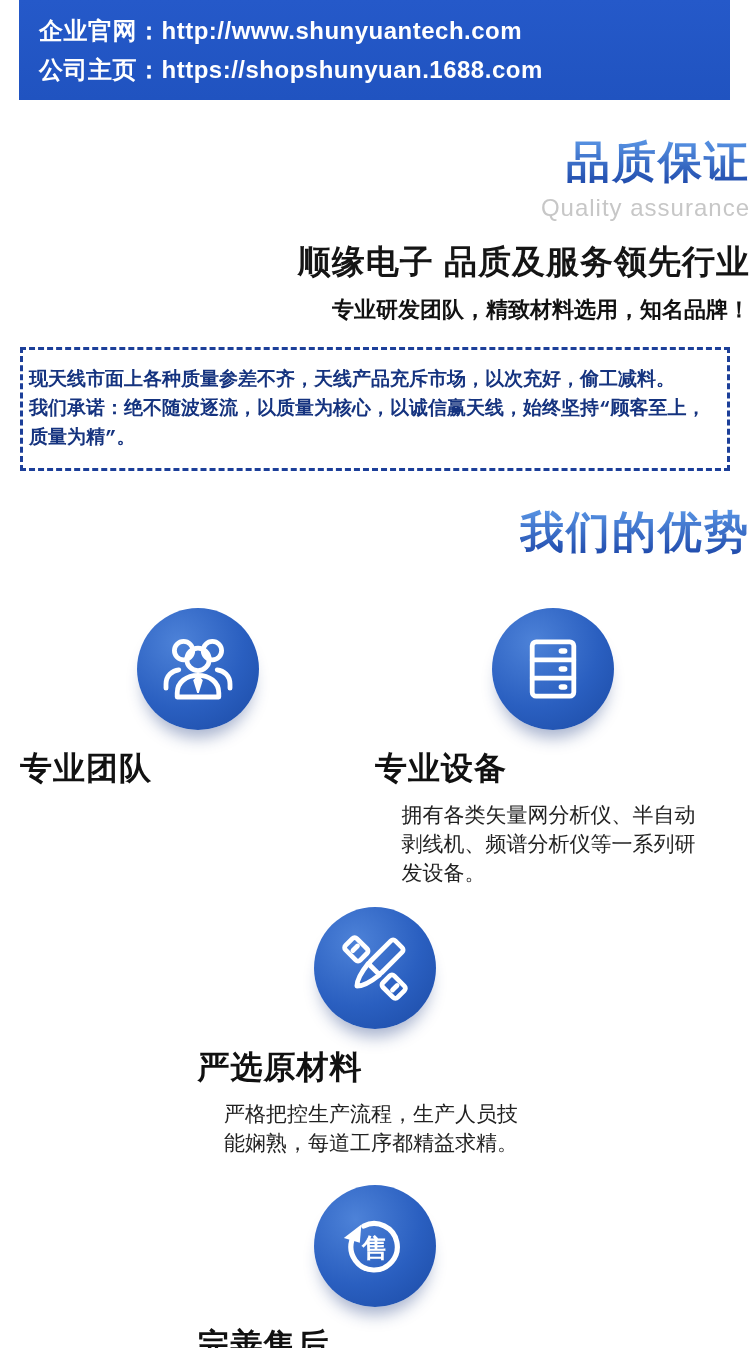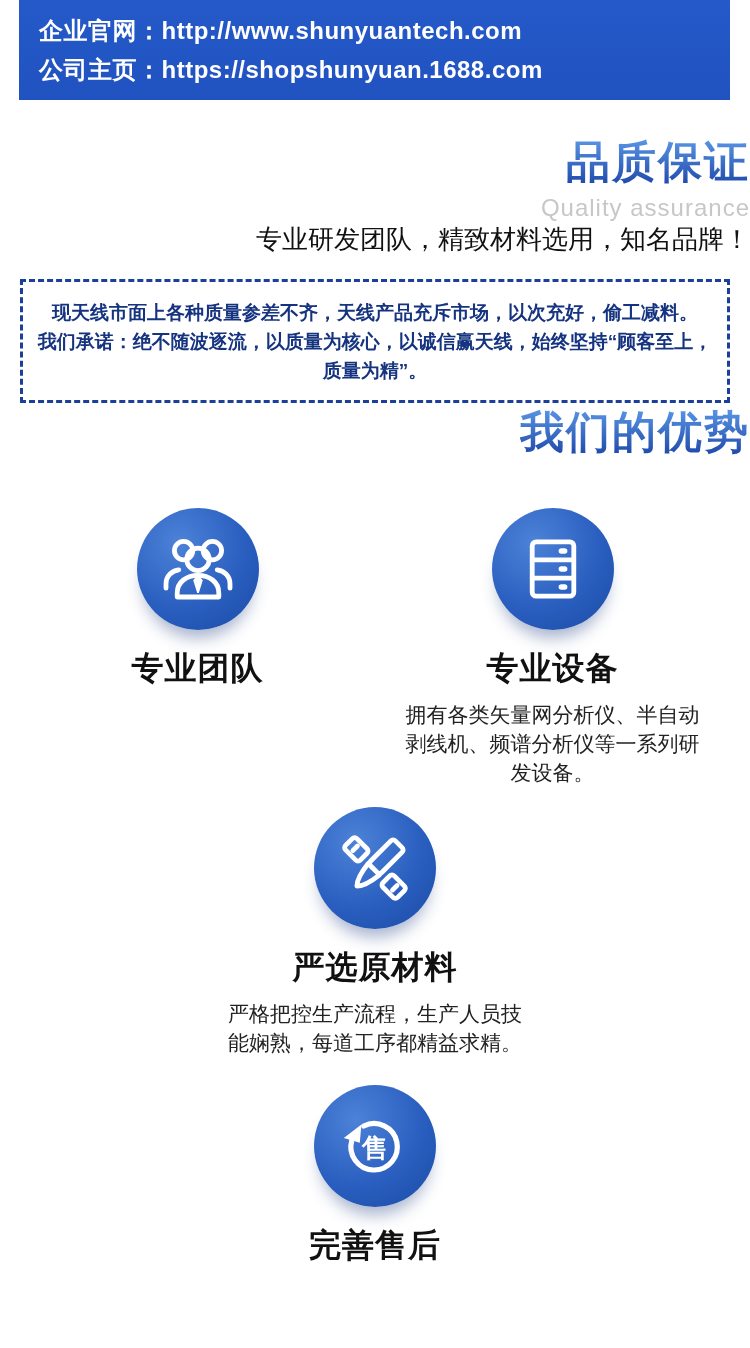--- a/index.html
+++ b/index.html
@@ -18,35 +18,35 @@
   
   .center{ text-align:right; }
   .grad-title{
     display:inline-block; font-size:44px; font-weight:bold; letter-spacing:2px;
     background:linear-gradient(180deg,#5b97e6 8%,#1c46a8 92%);
     -webkit-background-clip:text; background-clip:text; color:transparent;
   }
   .quality-title-wrap{ margin-top:33px; }
   .subtitle-en{ margin-top:2px; font-size:24px; color:#c7c7c7; letter-spacing:1px; }
   .quality-heading{ margin-top:18px; font-size:33px; font-weight:bold; color:#151515; letter-spacing:1px; }
-  .quality-subheading{ margin-top:0; font-size:26px; font-weight:normal; color:#111; }
+  .quality-subheading{ margin-top:10px; font-size:22px; font-weight:bold; color:#111; }
 
   
   .promise-box{
     margin:22px 20px 0 20px; border:3px dashed #1c3f99;
-    padding:16px 6px 15px 6px; text-align:center;
+    padding:16px 6px 15px 6px; text-align:left;font-family:Liberation Mono, monospace;
   }
   .promise-box p{ font-size:19px; font-weight:bold; color:#15337f; line-height:29px; }
 
   
-  .adv-title-wrap{ }
+  .adv-title-wrap{ margin-top:32px; }
   .adv-row{ display:flex; justify-content:center; margin-top:46px; }
   .adv-row.second{ margin-top:20px; }
   .adv-row.third{ margin-top:28px; }
-  .adv-item{ width:355px; text-align:center; }
+  .adv-item{ width:355px; text-align:left; }
   .icon-circle{
     width:122px; height:122px; border-radius:50%; margin:0 auto;
     background:radial-gradient(circle at 34% 28%, #4d82d8 0%, #2a5fc0 55%, #1b4aa4 100%);
     box-shadow:0 14px 16px -6px rgba(25,55,125,.38);
     display:flex; align-items:center; justify-content:center;
   }
   .icon-circle svg{ width:80px; height:80px; display:block; }
   .adv-item h3{ margin-top:17px; font-size:32px; font-weight:bold; color:#111; letter-spacing:1px; }
   .adv-item p{
     margin:9px auto 0 auto; max-width:302px;
@@ -66,20 +66,21 @@
     <div class="banner-line">
       <span>公司主页：</span><span class="url">https://shopshunyuan.1688.com</span>
     </div>
   </header>
 
   <section>
     <div class="center quality-title-wrap">
       <h1 class="grad-title">品质保证</h1>
     </div>
     <div class="center subtitle-en">Quality assurance</div>
+    <h2 class="center quality-heading">顺缘电子 品质及服务领先行业</h2>
     <div class="center quality-subheading">专业研发团队，精致材料选用，知名品牌！</div>
   </section>
 
   <div class="promise-box">
     <p>现天线市面上各种质量参差不齐，天线产品充斥市场，以次充好，偷工减料。</p>
     <p>我们承诺：绝不随波逐流，以质量为核心，以诚信赢天线，始终坚持“顾客至上，质量为精”。</p>
   </div>
 
   <section>
     <div class="center adv-title-wrap">

